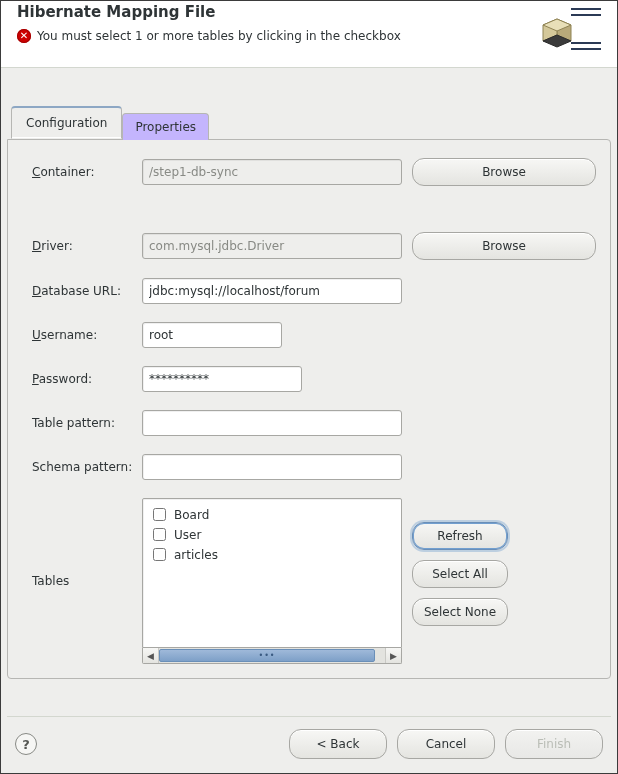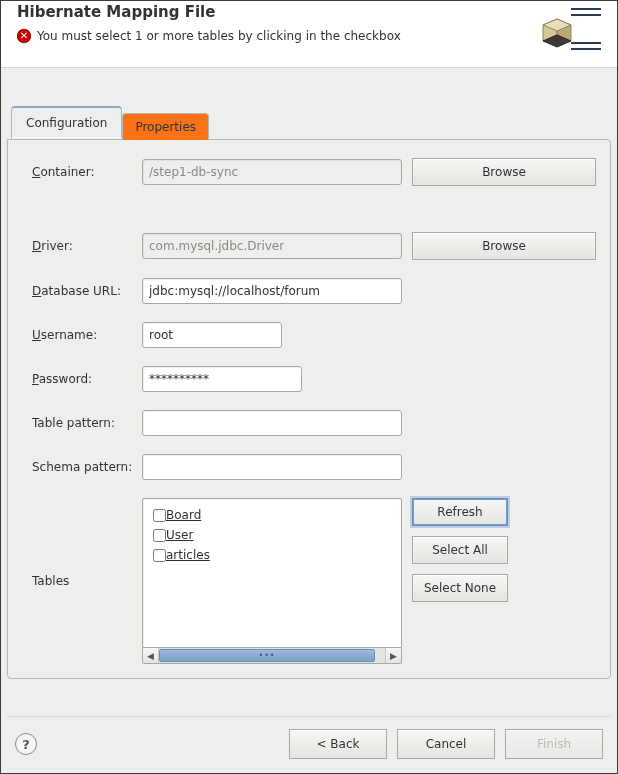--- a/index.html
+++ b/index.html
@@ -49,21 +49,21 @@
     display: flex;
     align-items: flex-end;
     gap: 0;
     padding-left: 4px;
     background: #eeeeec;
   }
   .tab {
     padding: 6px 12px;
     border: 1px solid #b6b6b3;
     border-bottom: none;
-    background: #f97316;
+    background: #c4b5fd;
     border-radius: 4px 4px 0 0;
     font-size: 12px;
     color: #2e3436;
     cursor: pointer;
     position: relative;
     top: 1px;
   }
   .tab.active {
     background: #eeeeec;
     border-bottom: 1px solid #eeeeec;
@@ -106,21 +106,21 @@
   }
   input.text:disabled {
     background: #eeeeec;
     color: #888a85;
   }
   .btn {
     height: 28px;
     padding: 0 14px;
     font-size: 12px;
     border: 1px solid #a7a7a3;
-    border-radius: 0;
+    border-radius: 12px;
     background: linear-gradient(#f7f7f5, #e4e4e0);
     color: #2e3436;
     cursor: pointer;
     box-shadow: inset 0 1px 0 #fff;
     font-family: inherit;
   }
   .btn:disabled {
     color: #babdb6;
     background: linear-gradient(#f2f2f0, #e8e8e6);
     cursor: default;
@@ -143,24 +143,23 @@
   .listbox {
     border: 1px solid #a7a7a3;
     background: #ffffff;
     border-radius: 2px 2px 0 0;
     height: 150px;
     padding: 6px 8px;
     overflow: auto;
     box-shadow: inset 1px 1px 0 rgba(0,0,0,0.06);
   }
   .list-item {
-    display: flex; align-items: center; 
+    display: flex; align-items: flex-start; gap: 8px;
     padding: 3px 2px;
     font-size: 12px;
-    text-decoration: underline;
   }
   .list-item input[type=checkbox]{
     width:13px;height:13px;margin:0;
   }
   .hscroll {
     height: 16px;
     border: 1px solid #a7a7a3;
     border-top: none;
     border-radius: 0 0 2px 2px;
     background: #eceae6;
@@ -183,20 +182,21 @@
     border:1px solid #6a8fb8;
     border-radius:2px;
     display:flex;align-items:center;justify-content:center;
   }
   .hscroll .grip{
     font-size:8px;color:#3b5b82;letter-spacing:1px;
   }
   .side-buttons {
     display: flex; flex-direction: column; gap: 10px;
     align-items: stretch;
+    margin-top: 24px;
   }
   .side-buttons .btn { width: 96px; padding:0; text-align:center; }
   
   .footer-sep { border-top:1px solid #d3d7cf; margin-top:auto; }
   .footer {
     padding: 12px 14px 14px 14px;
     display:flex; align-items:center; gap:10px;
   }
   .help-icon {
     width:22px;height:22px;border:1.5px solid #888a85;border-radius:50%;

